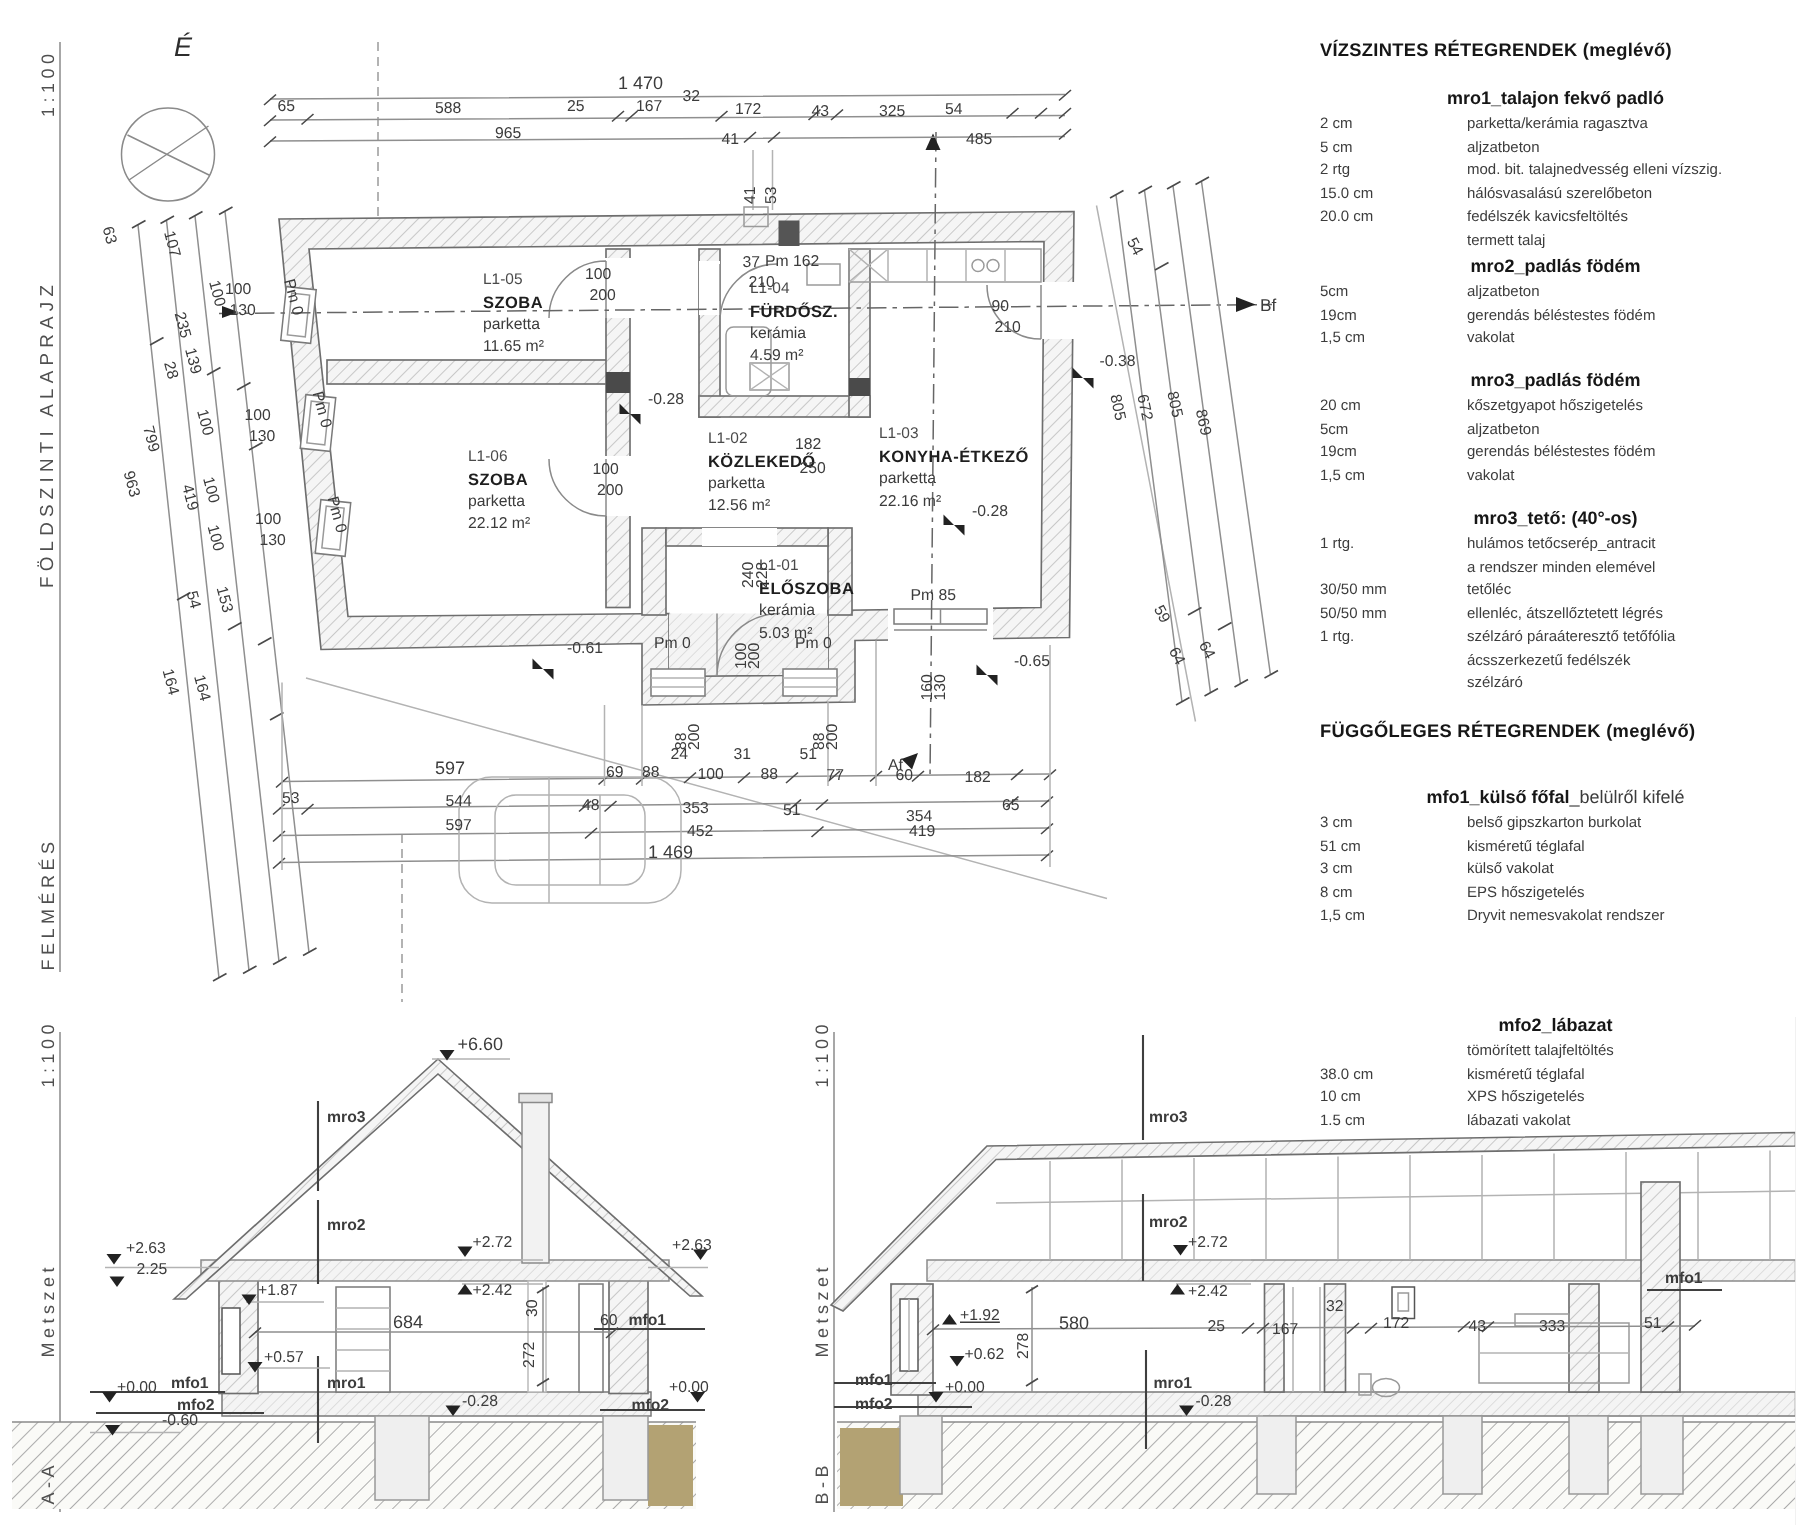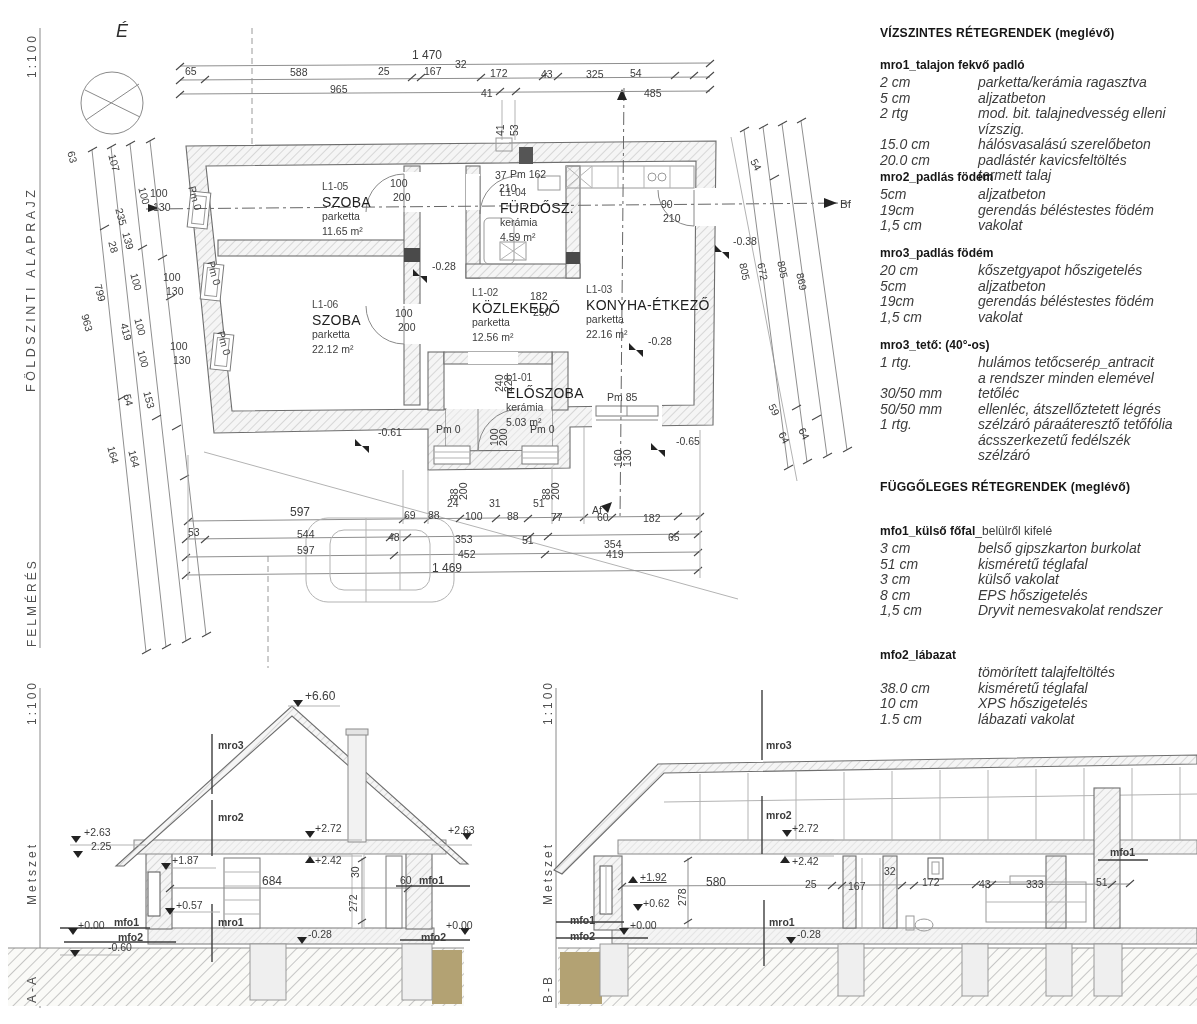--- a/index.html
+++ b/index.html
@@ -7,28 +7,28 @@
           font-family:"Liberation Sans",sans-serif;color:#3c3c3c;}
   svg.linework{position:absolute;left:0;top:0;z-index:1;}
   .layer{position:absolute;left:0;top:0;width:100%;height:100%;z-index:2;}
   .lbl{position:absolute;font-size:10.5px;color:#3c3c3c;white-space:nowrap;transform-origin:0 0;line-height:11px;}
   .side{position:absolute;transform:rotate(-90deg);transform-origin:0 0;font-size:12px;
         letter-spacing:3px;color:#4f4f4f;white-space:nowrap;z-index:2;}
   .side.big{font-size:12.5px;letter-spacing:3.5px;}
   .room{position:absolute;z-index:2;line-height:14.5px;}
   .room span{display:block;}
   .room .code{font-size:10.3px;color:#4a4a4a;}
-  .room .nm{font-size:14px;font-weight:normal;color:#1e1e1e;letter-spacing:.3px;}
+  .room .nm{font-size:11px;font-weight:bold;color:#1e1e1e;letter-spacing:.3px;}
   .room .mat,.room .ar{font-size:10.5px;color:#3c3c3c;}
   #legend{position:absolute;left:880px;top:0;width:314px;z-index:2;}
   .lg-title{position:absolute;font-weight:bold;font-size:12.2px;color:#161616;letter-spacing:.2px;}
   .lg-group{position:absolute;width:314px;}
-  .lg-head{font-weight:bold;font-size:12px;color:#161616;margin-bottom:3px;}
+  .lg-head{font-weight:bold;font-size:12px;color:#161616;margin-bottom:3px;text-align:center;}
   .lg-head .sfx{font-weight:normal;color:#3c3c3c;}
-  .lg-rows .row{display:flex;line-height:15.5px;font-size:14px;color:#3c3c3c;font-style:italic;}
+  .lg-rows .row{display:flex;line-height:15.5px;font-size:10px;color:#3c3c3c;}
   .lg-rows .m{width:98px;flex:none;}
   .lg-rows .d{flex:1;}
   
   .dim{stroke:#8f8f8f;stroke-width:1;fill:none;}
   .tick{stroke:#4a4a4a;stroke-width:1.1;fill:none;}
   .thin{stroke:#b3b3b3;stroke-width:1;fill:none;}
   .med{stroke:#8a8a8a;stroke-width:1;fill:none;}
   .dk{stroke:#3f3f3f;stroke-width:1.4;fill:none;}
   .wall{fill:url(#pw);stroke:#6e6e6e;stroke-width:1.1;}
   .dash{stroke:#9a9a9a;stroke-width:1;fill:none;stroke-dasharray:6 4;}
@@ -501,21 +501,21 @@
           <div class="row">
             <span class="m">2 rtg</span>
             <span class="d">mod. bit. talajnedvesség elleni vízszig.</span>
           </div>
           <div class="row">
             <span class="m">15.0 cm</span>
             <span class="d">hálósvasalású szerelőbeton</span>
           </div>
           <div class="row">
             <span class="m">20.0 cm</span>
-            <span class="d">padlástér kavicsfeltöltés</span>
+            <span class="d">fedélszék kavicsfeltöltés</span>
           </div>
           <div class="row">
             <span class="m"></span>
             <span class="d">termett talaj</span>
           </div>
         </div>
     </div>
     <div class="lg-group" style="top:170px">
       <div class="lg-head"><span>mro2_padlás födém</span><span class="sfx"></span></div>
       <div class="lg-rows">
@@ -605,21 +605,21 @@
           <div class="row">
             <span class="m">8 cm</span>
             <span class="d">EPS hőszigetelés</span>
           </div>
           <div class="row">
             <span class="m">1,5 cm</span>
             <span class="d">Dryvit nemesvakolat rendszer</span>
           </div>
         </div>
     </div>
-    <div class="lg-group" style="top:648px">
+    <div class="lg-group" style="top:676px">
       <div class="lg-head"><span>mfo2_lábazat</span><span class="sfx"></span></div>
       <div class="lg-rows">
           <div class="row">
             <span class="m"></span>
             <span class="d">tömörített talajfeltöltés</span>
           </div>
           <div class="row">
             <span class="m">38.0 cm</span>
             <span class="d">kisméretű téglafal</span>
           </div>

